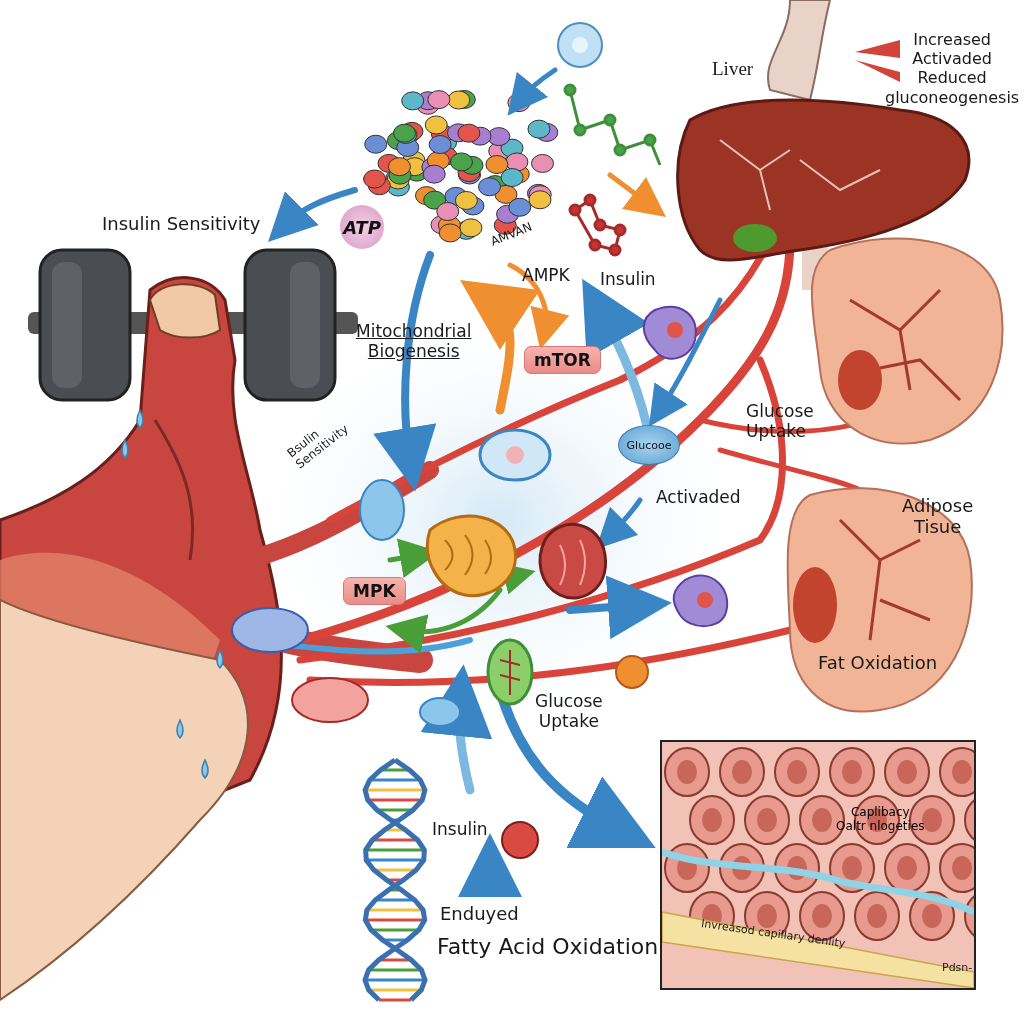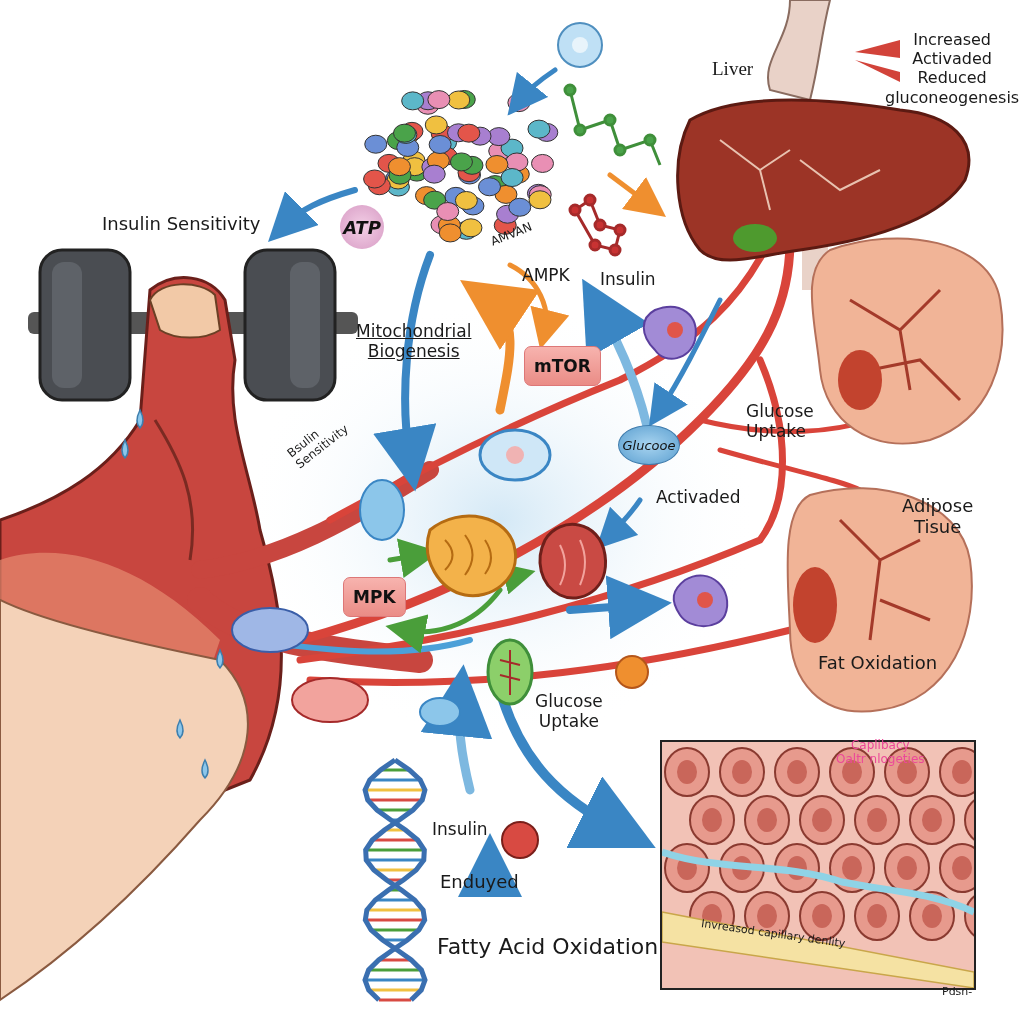--- a/index.html
+++ b/index.html
@@ -1,22 +1,22 @@
 <!DOCTYPE html>
 <html><head>
 <meta charset="utf-8">
 <style>
   html, body { margin:0; padding:0; background:#ffffff; }
   body { width:1024px; height:1024px; position:relative; overflow:hidden; font-family:"DejaVu Sans", "Liberation Sans", sans-serif; }
   #canvas { position:absolute; left:0; top:0; width:1024px; height:1024px; }
   .lbl { position:absolute; color:#1a1a1a; white-space:nowrap; line-height:1.15; }
   .lbl.c { text-align:center; }
-  .pill { position:absolute; padding:9px 9px; border-radius:7px; font-weight:bold; color:#111; border:1px solid #d77; background:linear-gradient(#f7b3ae,#ea8c86); }
+  .pill { position:absolute; padding:3px 9px; border-radius:7px; font-weight:bold; color:#111; border:1px solid #d77; background:linear-gradient(#f7b3ae,#ea8c86); }
   .atp { position:absolute; width:44px; height:44px; border-radius:50%; background:radial-gradient(#f3cfe6,#d79bc4); display:flex; align-items:center; justify-content:center; font-weight:bold; font-size:18px; color:#111; }
-  .glu { position:absolute; width:60px; height:38px; border-radius:50%; background:radial-gradient(#a8d4f0,#5b9fd0); border:1px solid #3f7cad; display:flex; align-items:center; justify-content:center; font-size:13px; color:#111;font-style:italic; }
+  .glu { position:absolute; width:60px; height:38px; border-radius:50%; background:radial-gradient(#a8d4f0,#5b9fd0); border:1px solid #3f7cad; display:flex; align-items:center; justify-content:center; font-size:11px; color:#111; }
   .inset { position:absolute; left:660px; top:740px; width:312px; height:246px; border:2px solid #222; background:#f2c2b6; overflow:hidden; }
 </style>
 </head>
 <body>
 
 <svg id="canvas" viewBox="0 0 1024 1024" xmlns="http://www.w3.org/2000/svg">
   <defs>
     <radialGradient id="haze" cx="50%" cy="50%" r="50%">
       <stop offset="0%" stop-color="#cfe6f5" stop-opacity="0.9"></stop>
       <stop offset="100%" stop-color="#ffffff" stop-opacity="0"></stop>
@@ -367,20 +367,20 @@
   <div>Adipose</div>
   <div>Tisue</div>
 </div>
 <div class="pill" style="left:343px;top:577px;font-size:17px;text-align:right;">MPK</div>
 <div class="lbl" style="left:818px;top:653px;font-size:18px;">Fat Oxidation</div>
 <div class="lbl c" style="left:535px;top:692px;font-size:17px;">
   <div>Glucose</div>
   <div>Uptake</div>
 </div>
 <div class="lbl" style="left:432px;top:820px;font-size:17px;">Insulin</div>
-<div class="lbl" style="left:440px;top:872px;font-size:18px;">Enduyed</div>
+<div class="lbl" style="left:440px;top:904px;font-size:18px;">Enduyed</div>
 <div class="lbl" style="left:437px;top:934px;font-size:22px;">Fatty Acid Oxidation</div>
-<div class="lbl c" style="left:836px;top:739px;font-size:12px;color:#ec4899;text-align:center;">
+<div class="lbl c" style="left:836px;top:806px;font-size:12px;color:#000000;text-align:center;">
   <div>Caplibacy</div>
   <div>Oaltr nlogeties</div>
 </div>
 <div class="lbl" style="left:702px;top:918px;font-size:11px;transform:rotate(8deg);transform-origin:left top;">Invreasod capillary denlity</div>
-<div class="lbl" style="left:942px;top:962px;font-size:11px;margin-top:24px;">Pdsn-</div>
+<div class="lbl" style="left:942px;top:962px;font-size:11px;">Pdsn-</div>
 
 </body></html>

